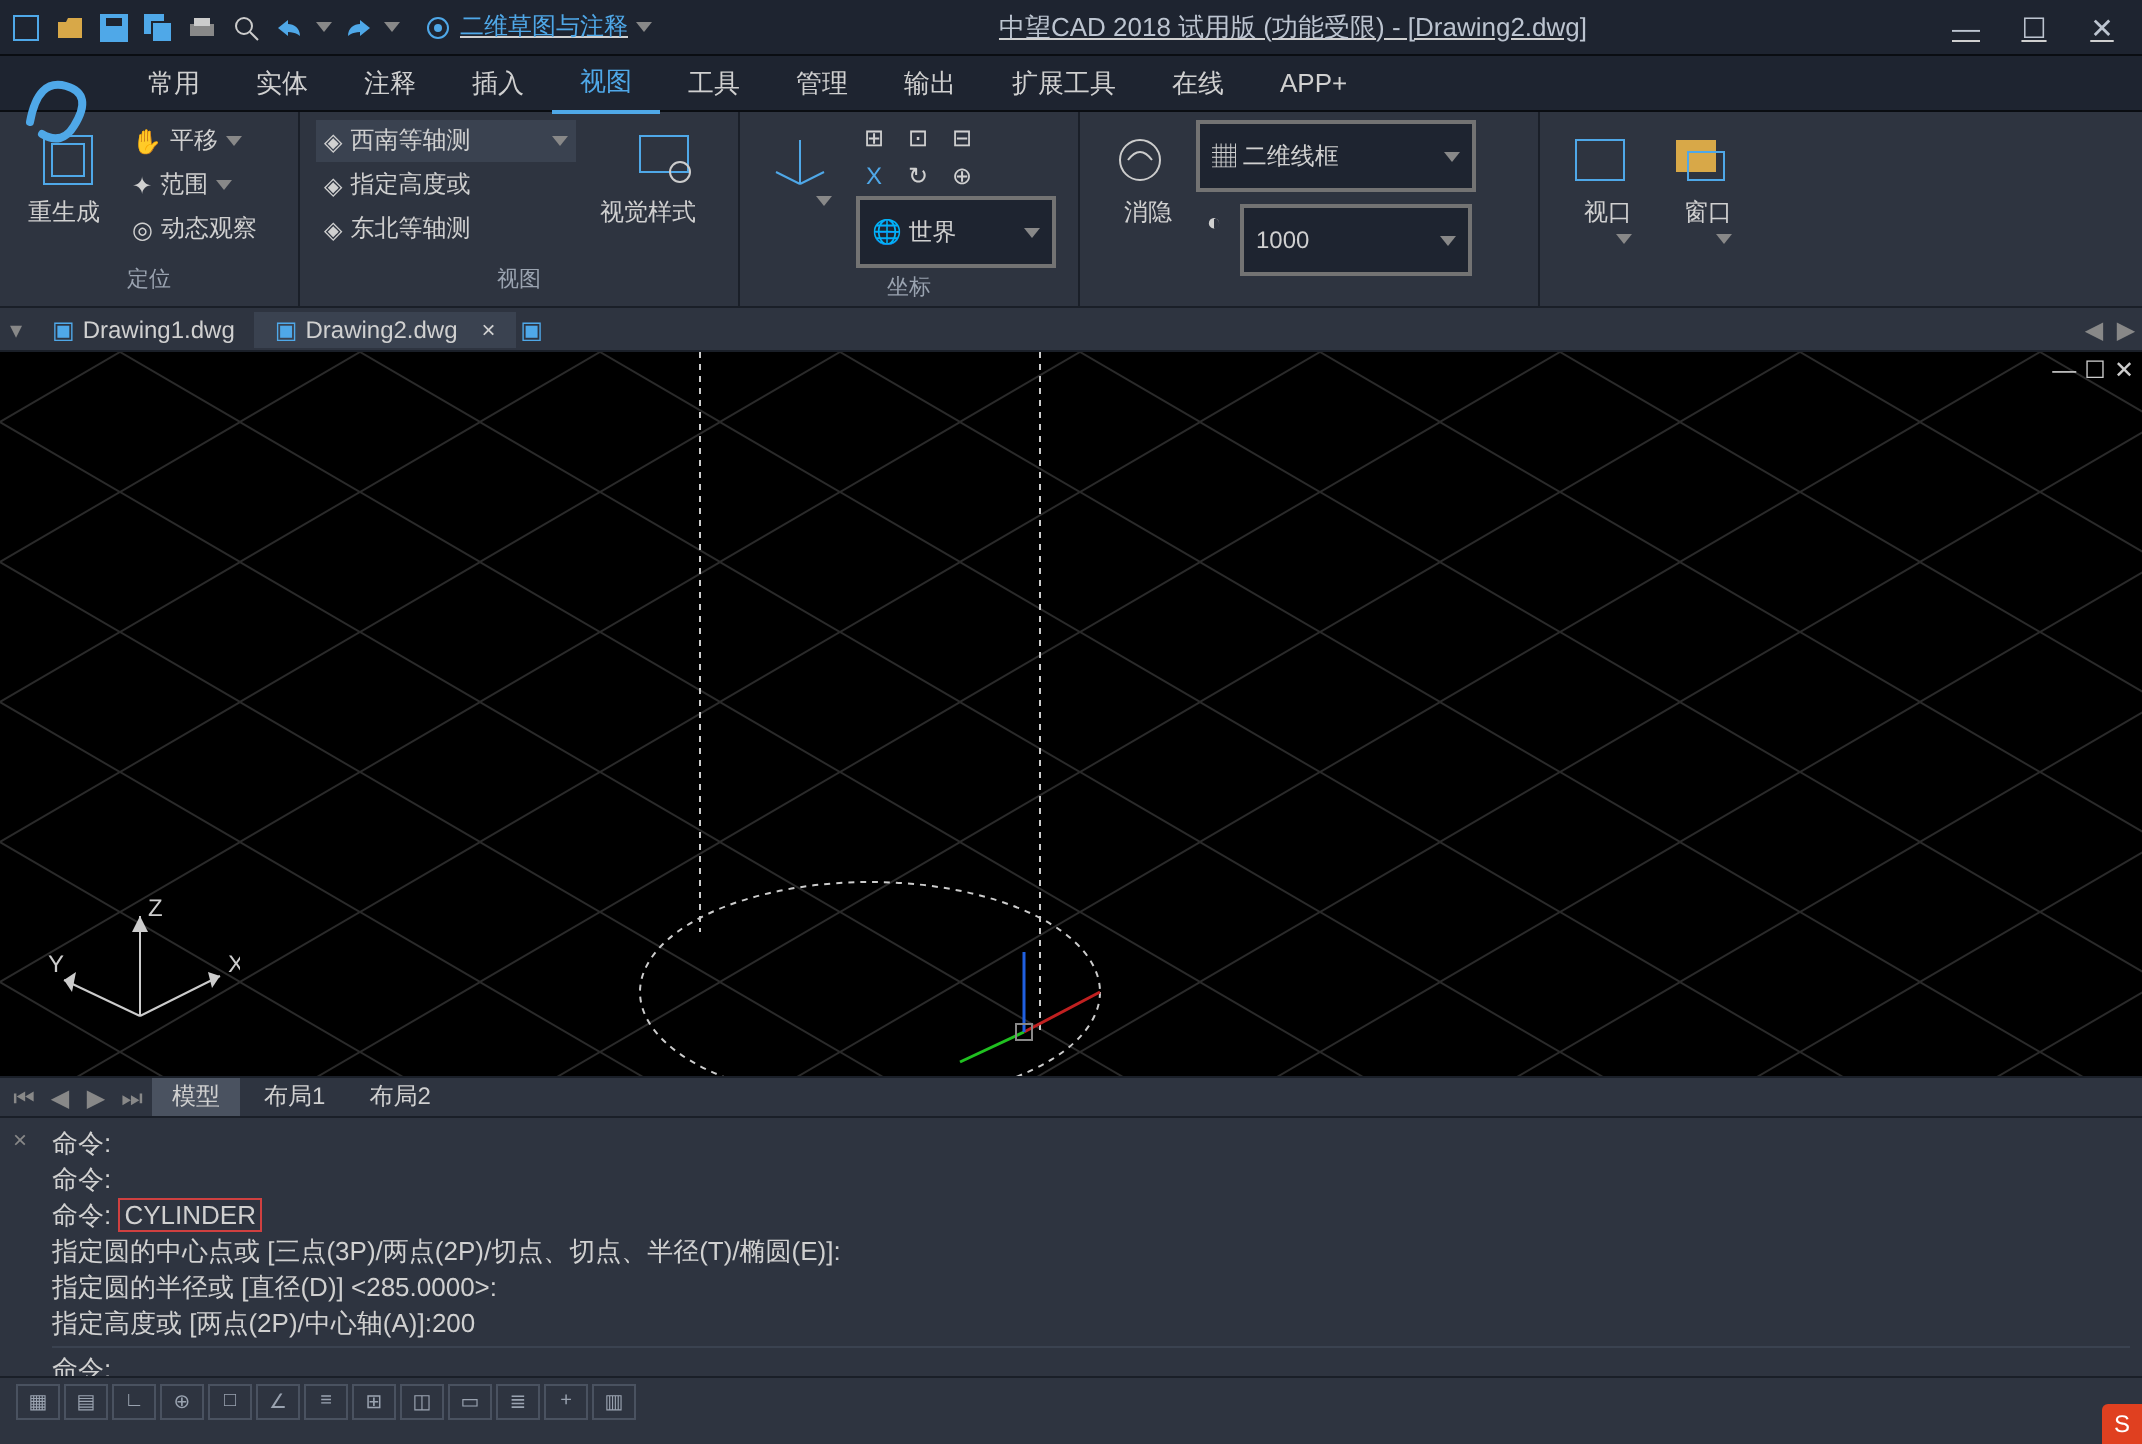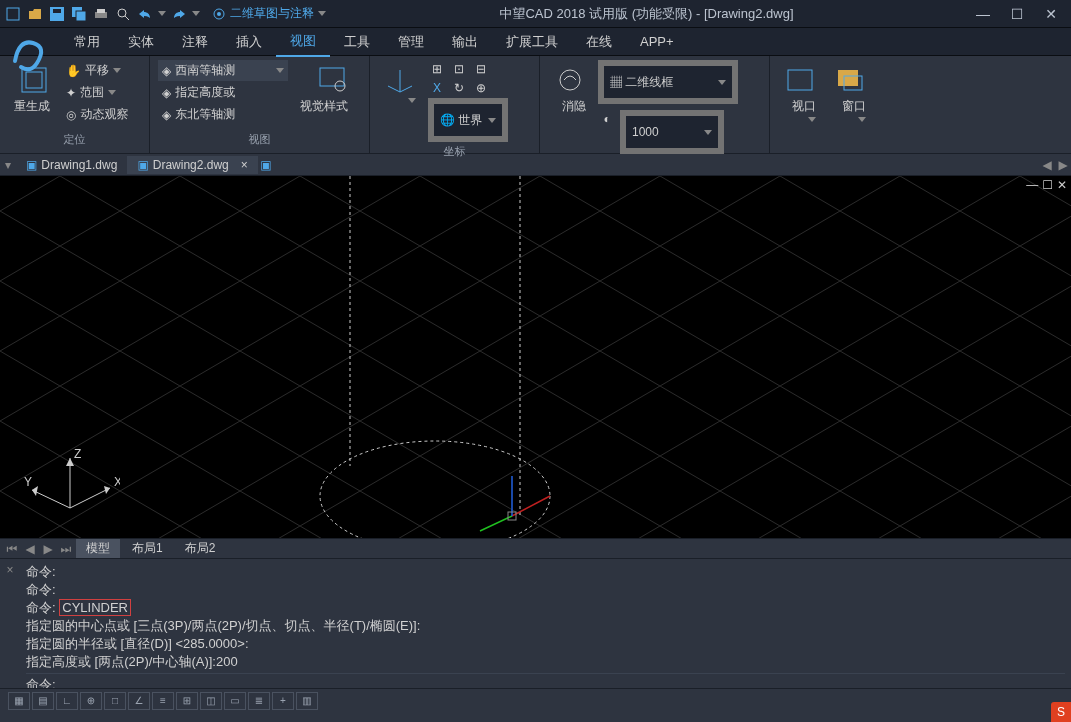--- a/index.html
+++ b/index.html
@@ -1,37 +1,37 @@
 <!DOCTYPE html>
 <html><head>
 <meta charset="utf-8">
 <style>
 * { margin: 0; padding: 0; box-sizing: border-box; font-family: "Microsoft YaHei", sans-serif; }
 body { background: #2e3440; color: #d0d0d0; font-size: 12px; width: 1071px; height: 722px; overflow: hidden; position: relative; }
-.titlebar { height: 28px; background: #1e2430; display: flex; align-items: center; padding: 0 4px; border-bottom: 1px solid #0a0d12; }
+.titlebar { height: 28px; background: #1e2430; display: flex; align-items: center; padding: 0 4px; border-bottom: 1px solid #0a0d12; text-decoration: underline; }
 .qat { display: flex; gap: 4px; align-items: center; }
 .qat-btn { width: 18px; height: 18px; display: flex; align-items: center; justify-content: center; cursor: pointer; }
 .workspace-sel { display: flex; align-items: center; gap: 4px; color: #4fa8e8; margin-left: 8px; cursor: pointer; }
 .title-text { flex: 1; text-align: center; color: #bcc4d0; font-size: 13px; }
 .win-controls { display: flex; gap: 2px; }
 .win-btn { width: 32px; height: 20px; display:flex; align-items:center; justify-content:center; cursor:pointer; color:#bcc4d0; font-size:14px;}
 .menubar { height: 28px; background: #1e2430; display: flex; align-items: center; padding-left: 60px; gap: 0; border-bottom: 1px solid #0a0d12; }
 .logo { position: absolute; left: 6px; top: 30px; width: 46px; height: 46px; display:flex; align-items:center; justify-content:center; }
 .menu-item { padding: 5px 14px; cursor: pointer; color: #d0d0d0; font-size: 13px; }
 .menu-item.active { color: #4fa8e8; border-bottom: 2px solid #4fa8e8; }
 .ribbon { height: 98px; background: #2e3440; display: flex; border-bottom: 1px solid #1a1f28; }
 .ribbon-panel { border-right: 1px solid #1a1f28; padding: 4px 8px; display: flex; flex-direction: column; }
 .panel-body { flex: 1; display: flex; align-items: flex-start; gap: 6px; }
 .panel-label { text-align: center; font-size: 11px; color: #9aa3b0; padding: 2px 0; }
 .big-btn { display:flex; flex-direction:column; align-items:flex-end; gap:2px; padding:4px 6px; cursor:pointer; }
 .big-icon { width: 32px; height: 32px; display:flex; align-items:center; justify-content:center; }
 .small-row { display:flex; align-items:center; gap:4px; padding:2px 4px; cursor:pointer; font-size:12px; }
 .small-row.sel { background:#3a4250; }
 .col { display:flex; flex-direction:column; gap:1px; }
-.dd { width:140px; height:22px; background:#1e2430; border:6px solid #737373; display:flex; align-items:center; padding:16px 6px; cursor:pointer; font-size:12px; justify-content:space-between;}
+.dd { width:140px; height:22px; background:#1e2430; border:2px solid #737373; display:flex; align-items:center; padding:16px 6px; cursor:pointer; font-size:12px; justify-content:space-between;}
 .doc-tabs { height: 22px; background: #2e3440; display:flex; align-items:center; border-bottom:1px solid #1a1f28; }
 .doc-tab { display:flex; align-items:center; gap:4px; padding:2px 10px; cursor:pointer; font-family:monospace; font-size:12px; }
 .doc-tab.active { background:#3a4250; }
 .doc-tab .close { margin-left:8px; cursor:pointer; }
 .viewport-wrap { position:relative; height: 362px; background:#000; }
 .view-controls { position:absolute; right:4px; top:2px; display:flex; gap:4px; color:#ccc; z-index:5; }
 .vc { cursor:pointer; font-size:12px; }
 .grid-bg { position:absolute; inset:0; }
 .ucs { position:absolute; left:20px; bottom:10px; width:100px; height:80px; }
 .layout-tabs { height: 20px; background:#2e3440; display:flex; align-items:center; gap:2px; padding:0 4px; border-top:1px solid #1a1f28; }
@@ -217,21 +217,21 @@
         <div style="display:flex;gap:4px">
           <span class="qat-btn">⊞</span>
           <span class="qat-btn">⊡</span>
           <span class="qat-btn">⊟</span>
         </div>
         <div style="display:flex;gap:4px">
           <span class="qat-btn" style="color:#4fa8e8">X</span>
           <span class="qat-btn">↻</span>
           <span class="qat-btn">⊕</span>
         </div>
-        <div class="dd" style="width:80px">
+        <div class="dd" style="width:100px">
             <span>🌐 <span>世界</span></span>
             <span class="tri-down"></span>
           </div>
       </div>
     </div>
     <div class="panel-label">坐标</div>
   </div>
 
   <div class="ribbon-panel" style="width:230px">
     <div class="panel-body">
@@ -244,21 +244,21 @@
           </span>
         <span>消隐</span>
       </div>
       <div class="col" style="gap:6px">
         <div class="dd">
             <span>▦ <span>二维线框</span></span>
             <span class="tri-down"></span>
           </div>
         <div style="display:flex;gap:4px">
           <span class="qat-btn">◐</span>
-          <div class="dd" style="width:104px">
+          <div class="dd" style="width:116px">
               <span>1000</span>
               <span class="tri-down"></span>
             </div>
         </div>
       </div>
     </div>
   </div>
 
   <div class="ribbon-panel" style="width:110px;border-right:none">
     <div class="panel-body">

